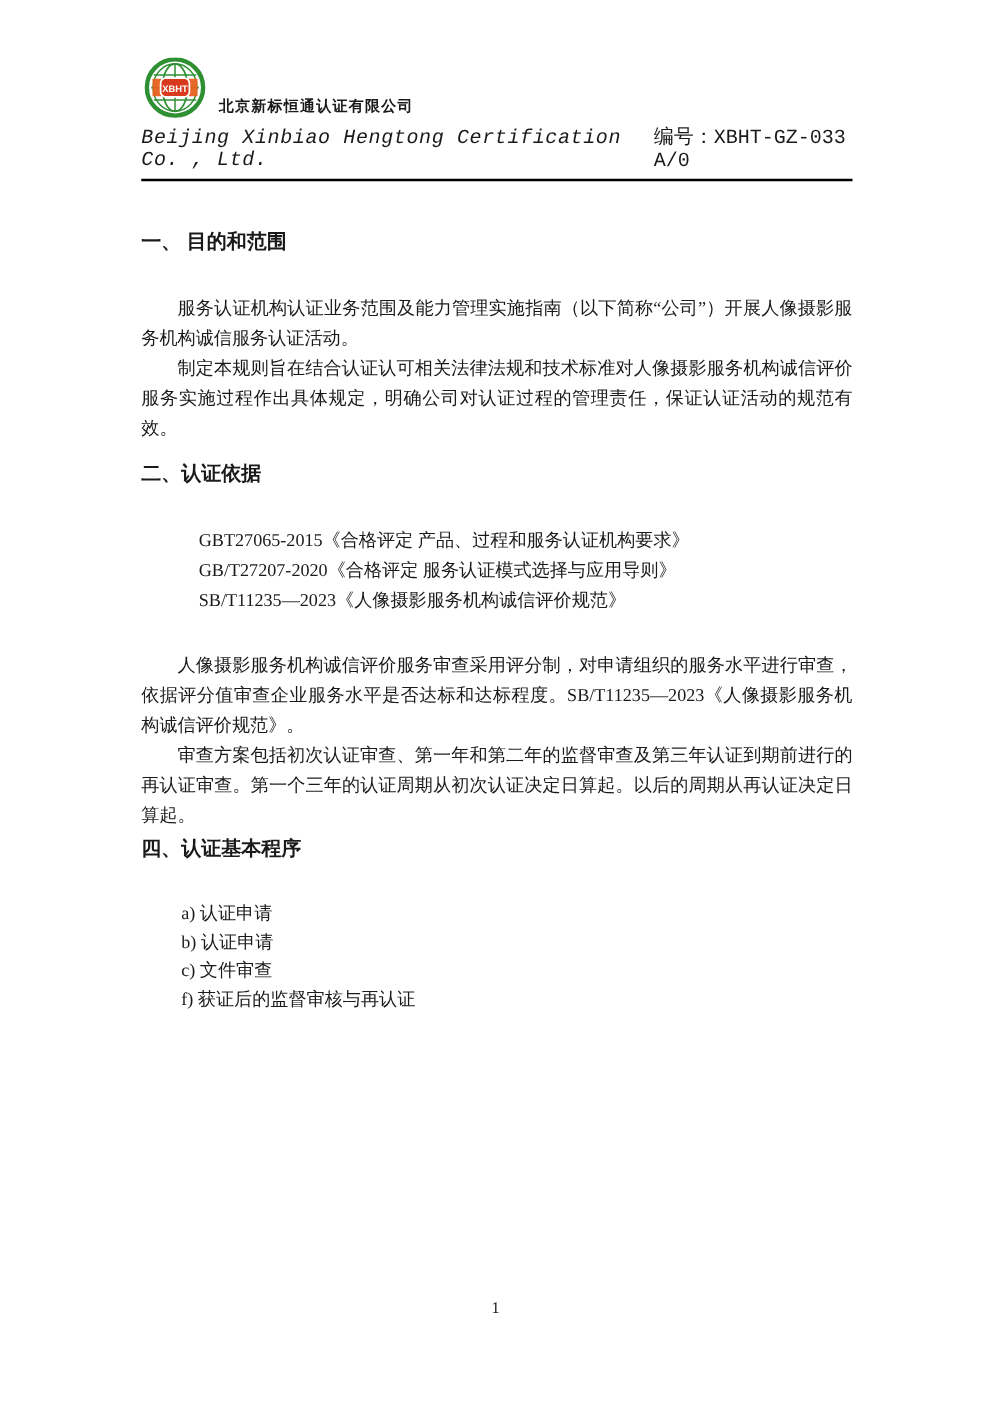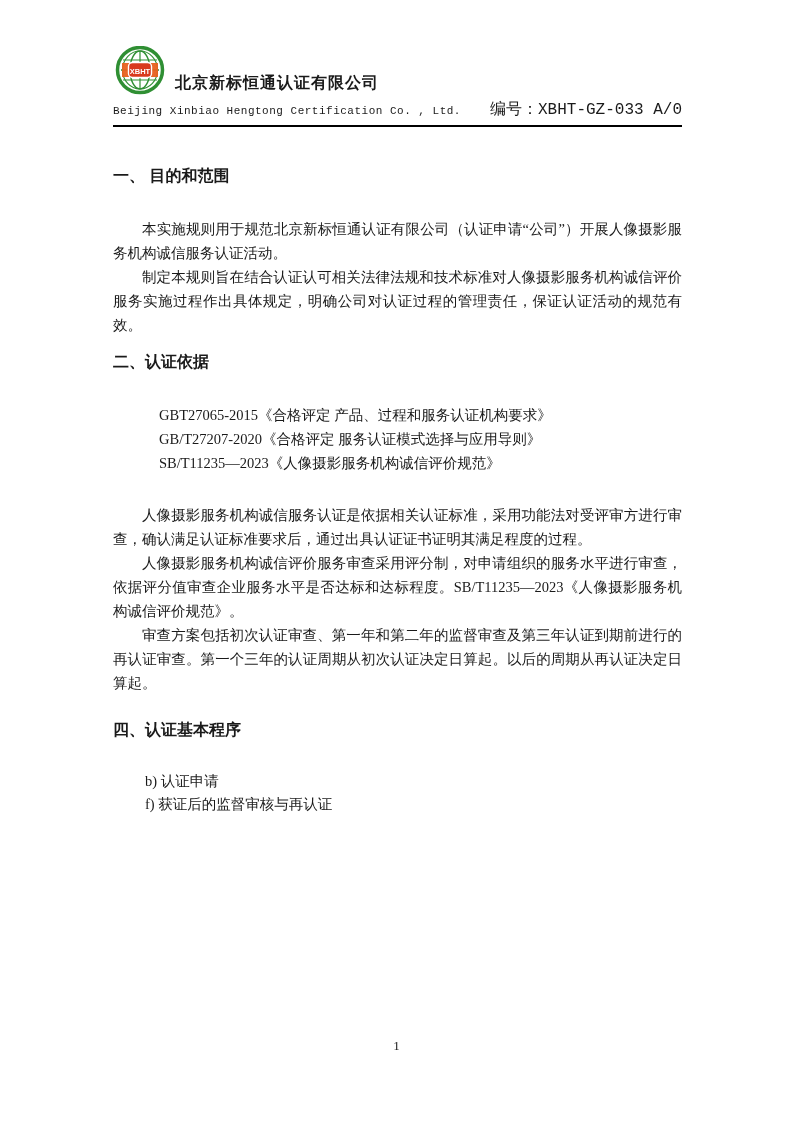--- a/index.html
+++ b/index.html
@@ -26,54 +26,55 @@
     align-items: flex-end;
     gap: 4px;
   }
   .logo {
     display: inline-block;
     width: 58px;
     height: 50px;
   }
   .company-cn {
     font-weight: bold;
-    font-size: 16px;
+    font-size: 12px;
     letter-spacing: 1px;
     padding-bottom: 2px;
   }
   .sub-row {
     display: flex;
     justify-content: space-between;
     align-items: baseline;
     margin-top: 3px;
     font-family: "Liberation Mono", "DejaVu Sans Mono", monospace;
   }
   .company-en {
-    font-size: 11px;
+    font-size: 16px;
     letter-spacing: 0.5px;
+    font-style: italic;
   }
   .doc-no {
     font-size: 16px;
   }
   .rule {
     border-bottom: 2px solid #000000;
     margin-top: 5px;
   }
   
   .section-title {
     font-family: "Liberation Sans", "DejaVu Sans", sans-serif;
     font-weight: bold;
     font-size: 16px;
     margin: 0;
     line-height: 21px;
   }
   .mt-s1 { margin-top: 38px; }
   .mt-s2 { margin-top: 14px; }
   .mt-s3 { margin-top: 30px; }
-  .mt-s4 { margin-top: 24px; }
+  .mt-s4 { margin-top: 4px; }
   .para-block {
     margin-top: 31px;
   }
   .para {
     margin: 0;
     font-size: 14.5px;
     line-height: 24px;
     text-indent: 2em;
     text-align: justify;
   }
@@ -137,46 +138,47 @@
       <div class="sub-row">
         <span class="company-en">Beijing Xinbiao Hengtong Certification Co. , Ltd.</span>
         <span class="doc-no">编号：XBHT-GZ-033 A/0</span>
       </div>
       <div class="rule"></div>
     </header>
 
     <section>
       <h2 class="section-title mt-s1">一、 目的和范围</h2>
       <div class="para-block">
-        <p class="para">本实施规则用于规范北京新标恒通认证有限公司（认证申请“公司”）开展人像摄影服务机构诚信服务认证活动。</p>
+        <p class="para">服务认证机构认证业务范围及能力管理实施指南（以下简称“公司”）开展人像摄影服务机构诚信服务认证活动。</p>
         <p class="para">制定本规则旨在结合认证认可相关法律法规和技术标准对人像摄影服务机构诚信评价服务实施过程作出具体规定，明确公司对认证过程的管理责任，保证认证活动的规范有效。</p>
       </div>
     </section>
 
     <section>
       <h2 class="section-title mt-s2">二、认证依据</h2>
       <ul class="std-list">
         <li>GBT27065-2015《合格评定 产品、过程和服务认证机构要求》</li>
         <li>GB/T27207-2020《合格评定 服务认证模式选择与应用导则》</li>
         <li>SB/T11235—2023《人像摄影服务机构诚信评价规范》</li>
       </ul>
     </section>
 
     <section>
       <div class="para-block" style="margin-top:28px;">
-        <p class="para">人像摄影服务机构诚信服务认证是依据相关认证标准，采用功能法对受评审方进行审查，确认满足认证标准要求后，通过出具认证证书证明其满足程度的过程。</p>
         <p class="para">人像摄影服务机构诚信评价服务审查采用评分制，对申请组织的服务水平进行审查，依据评分值审查企业服务水平是否达标和达标程度。SB/T11235—2023《人像摄影服务机构诚信评价规范》。</p>
         <p class="para">审查方案包括初次认证审查、第一年和第二年的监督审查及第三年认证到期前进行的再认证审查。第一个三年的认证周期从初次认证决定日算起。以后的周期从再认证决定日算起。</p>
       </div>
     </section>
 
     <section>
       <h2 class="section-title mt-s4">四、认证基本程序</h2>
       <ul class="proc-list">
+        <li>a) 认证申请</li>
         <li>b) 认证申请</li>
+        <li>c) 文件审查</li>
         <li>f) 获证后的监督审核与再认证</li>
       </ul>
     </section>
 
   </div>
 
   <div class="footer-page-num">1</div>
 </div>
 
 </body></html>

